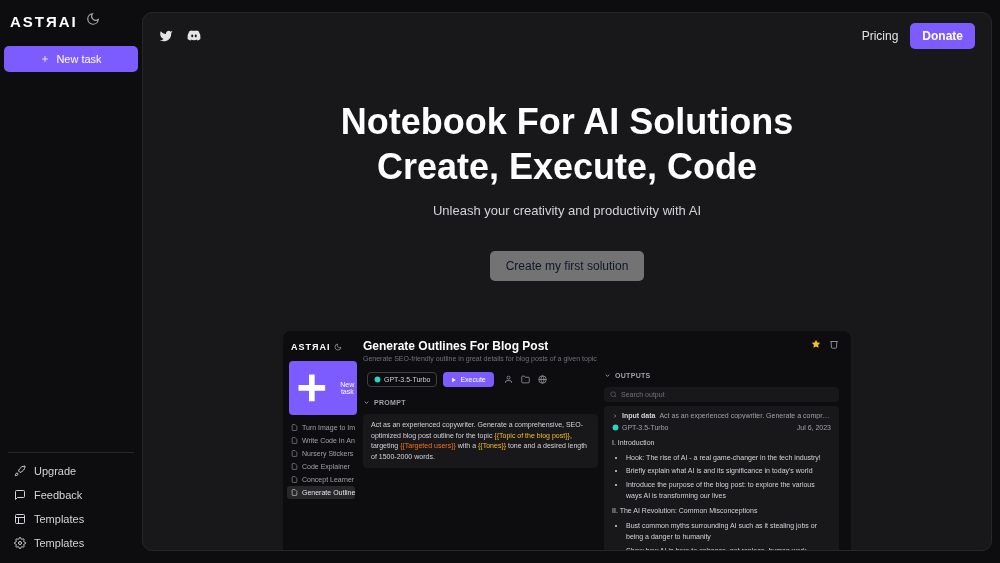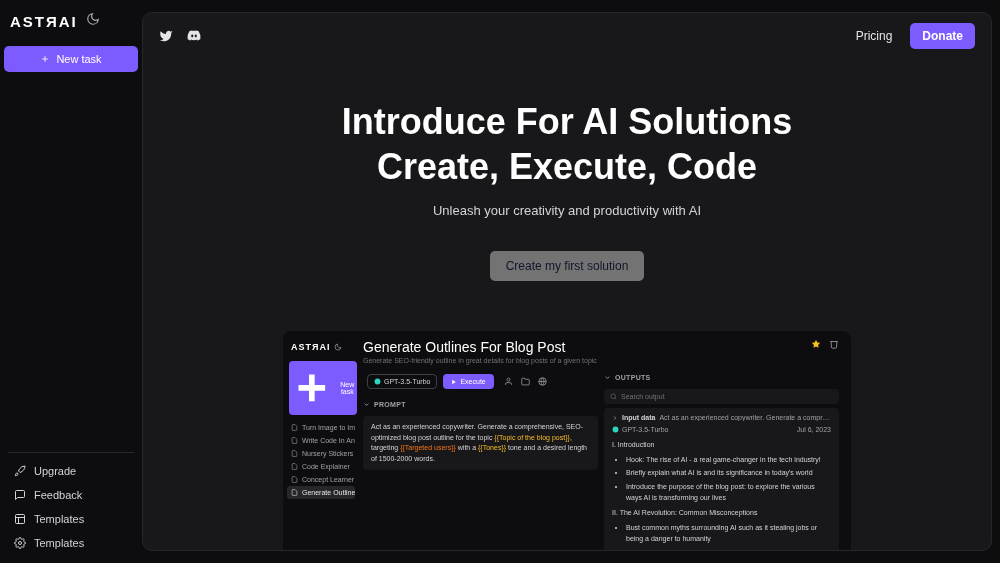--- a/index.html
+++ b/index.html
@@ -70,21 +70,21 @@
   border: 1px solid #27272a;
   border-radius: 10px;
   display: flex;
   flex-direction: column;
   overflow: hidden;
 }
 .topbar {
   display: flex;
   align-items: center;
   padding: 10px 16px;
-  gap: 18px;
+  gap: 12px;
 }
 .topbar-icons { display: flex; gap: 14px; }
 .topbar-icons svg { width: 14px; height: 14px; color: #e4e4e7; cursor: pointer; }
 .topbar-spacer { flex: 1; }
 .pricing-link { font-size: 12px; color: #e4e4e7; cursor: pointer; }
 .donate-btn {
   background: #7c5cff;
   color: #fff;
   border: none;
   border-radius: 5px;
@@ -183,21 +183,21 @@
   display: flex;
   flex-direction: column;
   padding: 8px 8px 0 0;
 }
 .pv-header {
   display: flex;
   align-items: flex-start;
   padding: 0 4px 6px 4px;
 }
 .pv-title-block { flex: 1; }
-.pv-title { font-size: 14px; font-weight: 400; color: #fff; }
+.pv-title { font-size: 12px; font-weight: 700; color: #fff; }
 .pv-desc { font-size: 7px; color: #71717a; margin-top: 2px; }
 .pv-header-icons { display: flex; gap: 8px; }
 .pv-header-icons svg { width: 10px; height: 10px; }
 .star-icon { color: #fbbf24; }
 .trash-icon { color: #a1a1aa; }
 .pv-toolbar {
   display: flex;
   align-items: center;
   gap: 6px;
   padding: 4px 4px;
@@ -368,21 +368,21 @@
           <path d="M20 4a18 18 0 0 0-4.5-1.4l-.2.4A16 16 0 0 0 12 3a16 16 0 0 0-3.3 0l-.2-.4A18 18 0 0 0 4 4 19 19 0 0 0 1 17a18 18 0 0 0 5.5 2.8l.7-1.2a12 12 0 0 1-1.8-.9l.4-.3a13 13 0 0 0 12.4 0l.4.3a12 12 0 0 1-1.8.9l.7 1.2A18 18 0 0 0 23 17 19 19 0 0 0 20 4zM9 14c-1 0-1.8-1-1.8-2.2S8 9.6 9 9.6s1.8 1 1.8 2.2S10 14 9 14zm6 0c-1 0-1.8-1-1.8-2.2s.8-2.2 1.8-2.2 1.8 1 1.8 2.2S16 14 15 14z"></path>
         </svg>
     </div>
     <div class="topbar-spacer"></div>
     <span class="pricing-link">Pricing</span>
     <button class="donate-btn">Donate</button>
   </div>
 
   <div class="hero">
     <h1>
-      <span>Introduce For AI Solutions</span><br><span>Create, Execute, Code</span>
+      <span>Notebook For AI Solutions</span><br><span>Create, Execute, Code</span>
     </h1>
     <div class="hero-sub">Unleash your creativity and productivity with AI</div>
     <button class="cta-btn">Create my first solution</button>
   </div>
 
   <div class="preview">
     <div class="pv-top">
       <div class="pv-sidebar">
         <div class="pv-logo">
           <span>ASTЯAI</span>

